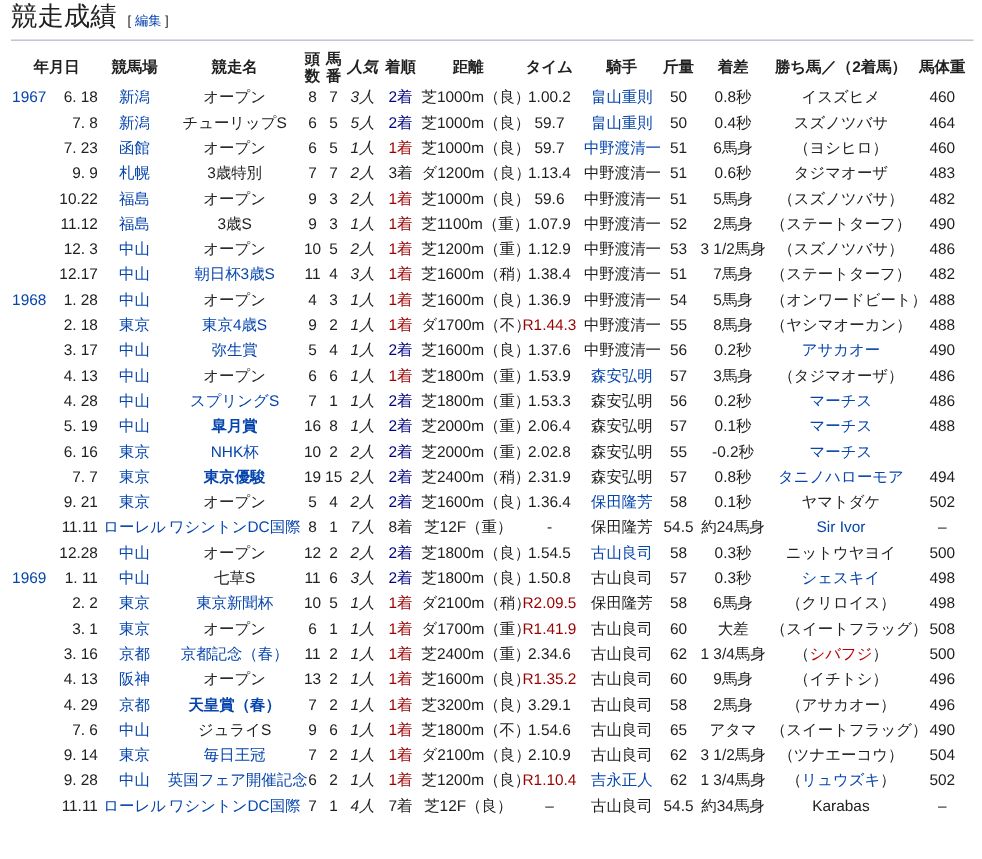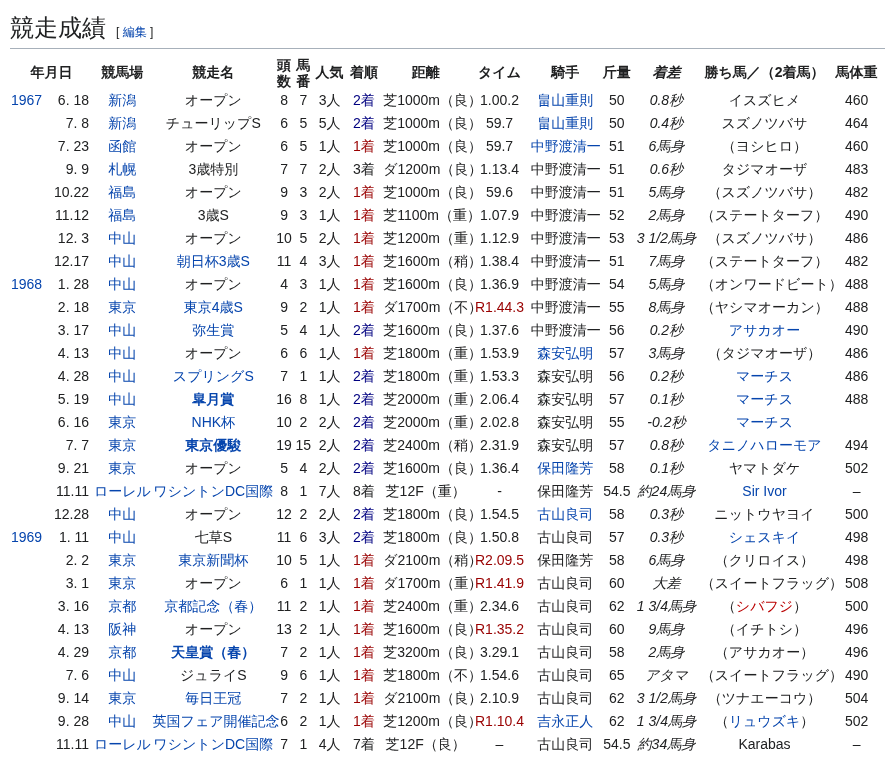--- a/index.html
+++ b/index.html
@@ -10,21 +10,21 @@
     --text:#202122;
   }
   *{box-sizing:border-box;}
   html,body{margin:0;padding:0;background:#fff;}
   body{
     font-family:"Liberation Sans","DejaVu Sans",sans-serif;
     color:var(--text);
     font-size:14px;
     width:893px;
   }
-  .page{padding:12px 8px 0 10px;}
+  .page{padding:0 8px 0 10px;}
   .sect-head{
     margin:0 0 8px 0;
     padding:2px 0 5px 0;
     border-bottom:1px solid #a7b0ba;
     font-weight:normal;
     font-size:24px;
     line-height:1.2;
   }
   .editsection{font-size:12px;margin-left:10px;color:var(--text);}
   .editsection .lnk{cursor:pointer;}
@@ -45,22 +45,22 @@
   thead th{font-weight:bold;height:auto;line-height:20px;padding-bottom:2px;}
   th.stacked{
     word-break:break-all;
     white-space:normal;
     line-height:16px;
     padding:0;
     margin-left:48px;
   }
   
   .c0{width:82px;} .c1{width:58px;} .c2{width:122px;margin-left:44px;} .c3{width:18px;}
-  .c4{width:20px;} .c5{width:32px;} .c6{width:36px;} .c7{width:86px;}
-  .c8{width:60px;} .c9{width:70px;} .c10{width:32px;} .c11{width:66px;font-style:italic;}
+  .c4{width:20px;} .c5{width:32px;font-style:italic;} .c6{width:36px;} .c7{width:86px;}
+  .c8{width:60px;} .c9{width:70px;} .c10{width:32px;} .c11{width:66px;}
   .c12{width:128px;} .c13{width:54px;text-align:center;}
   td.date-cell{text-align:left;}
   .yr{display:inline-block;width:36px;white-space:pre;color:var(--link);}
   .dt{display:inline-block;width:42px;text-align:right;white-space:pre;color:var(--text);}
   .fin-1{color:var(--first);}
   .fin-2{color:var(--second);}
   .fin-x{color:var(--text);}
   .rec{color:var(--first);}
 </style>
 </head>

